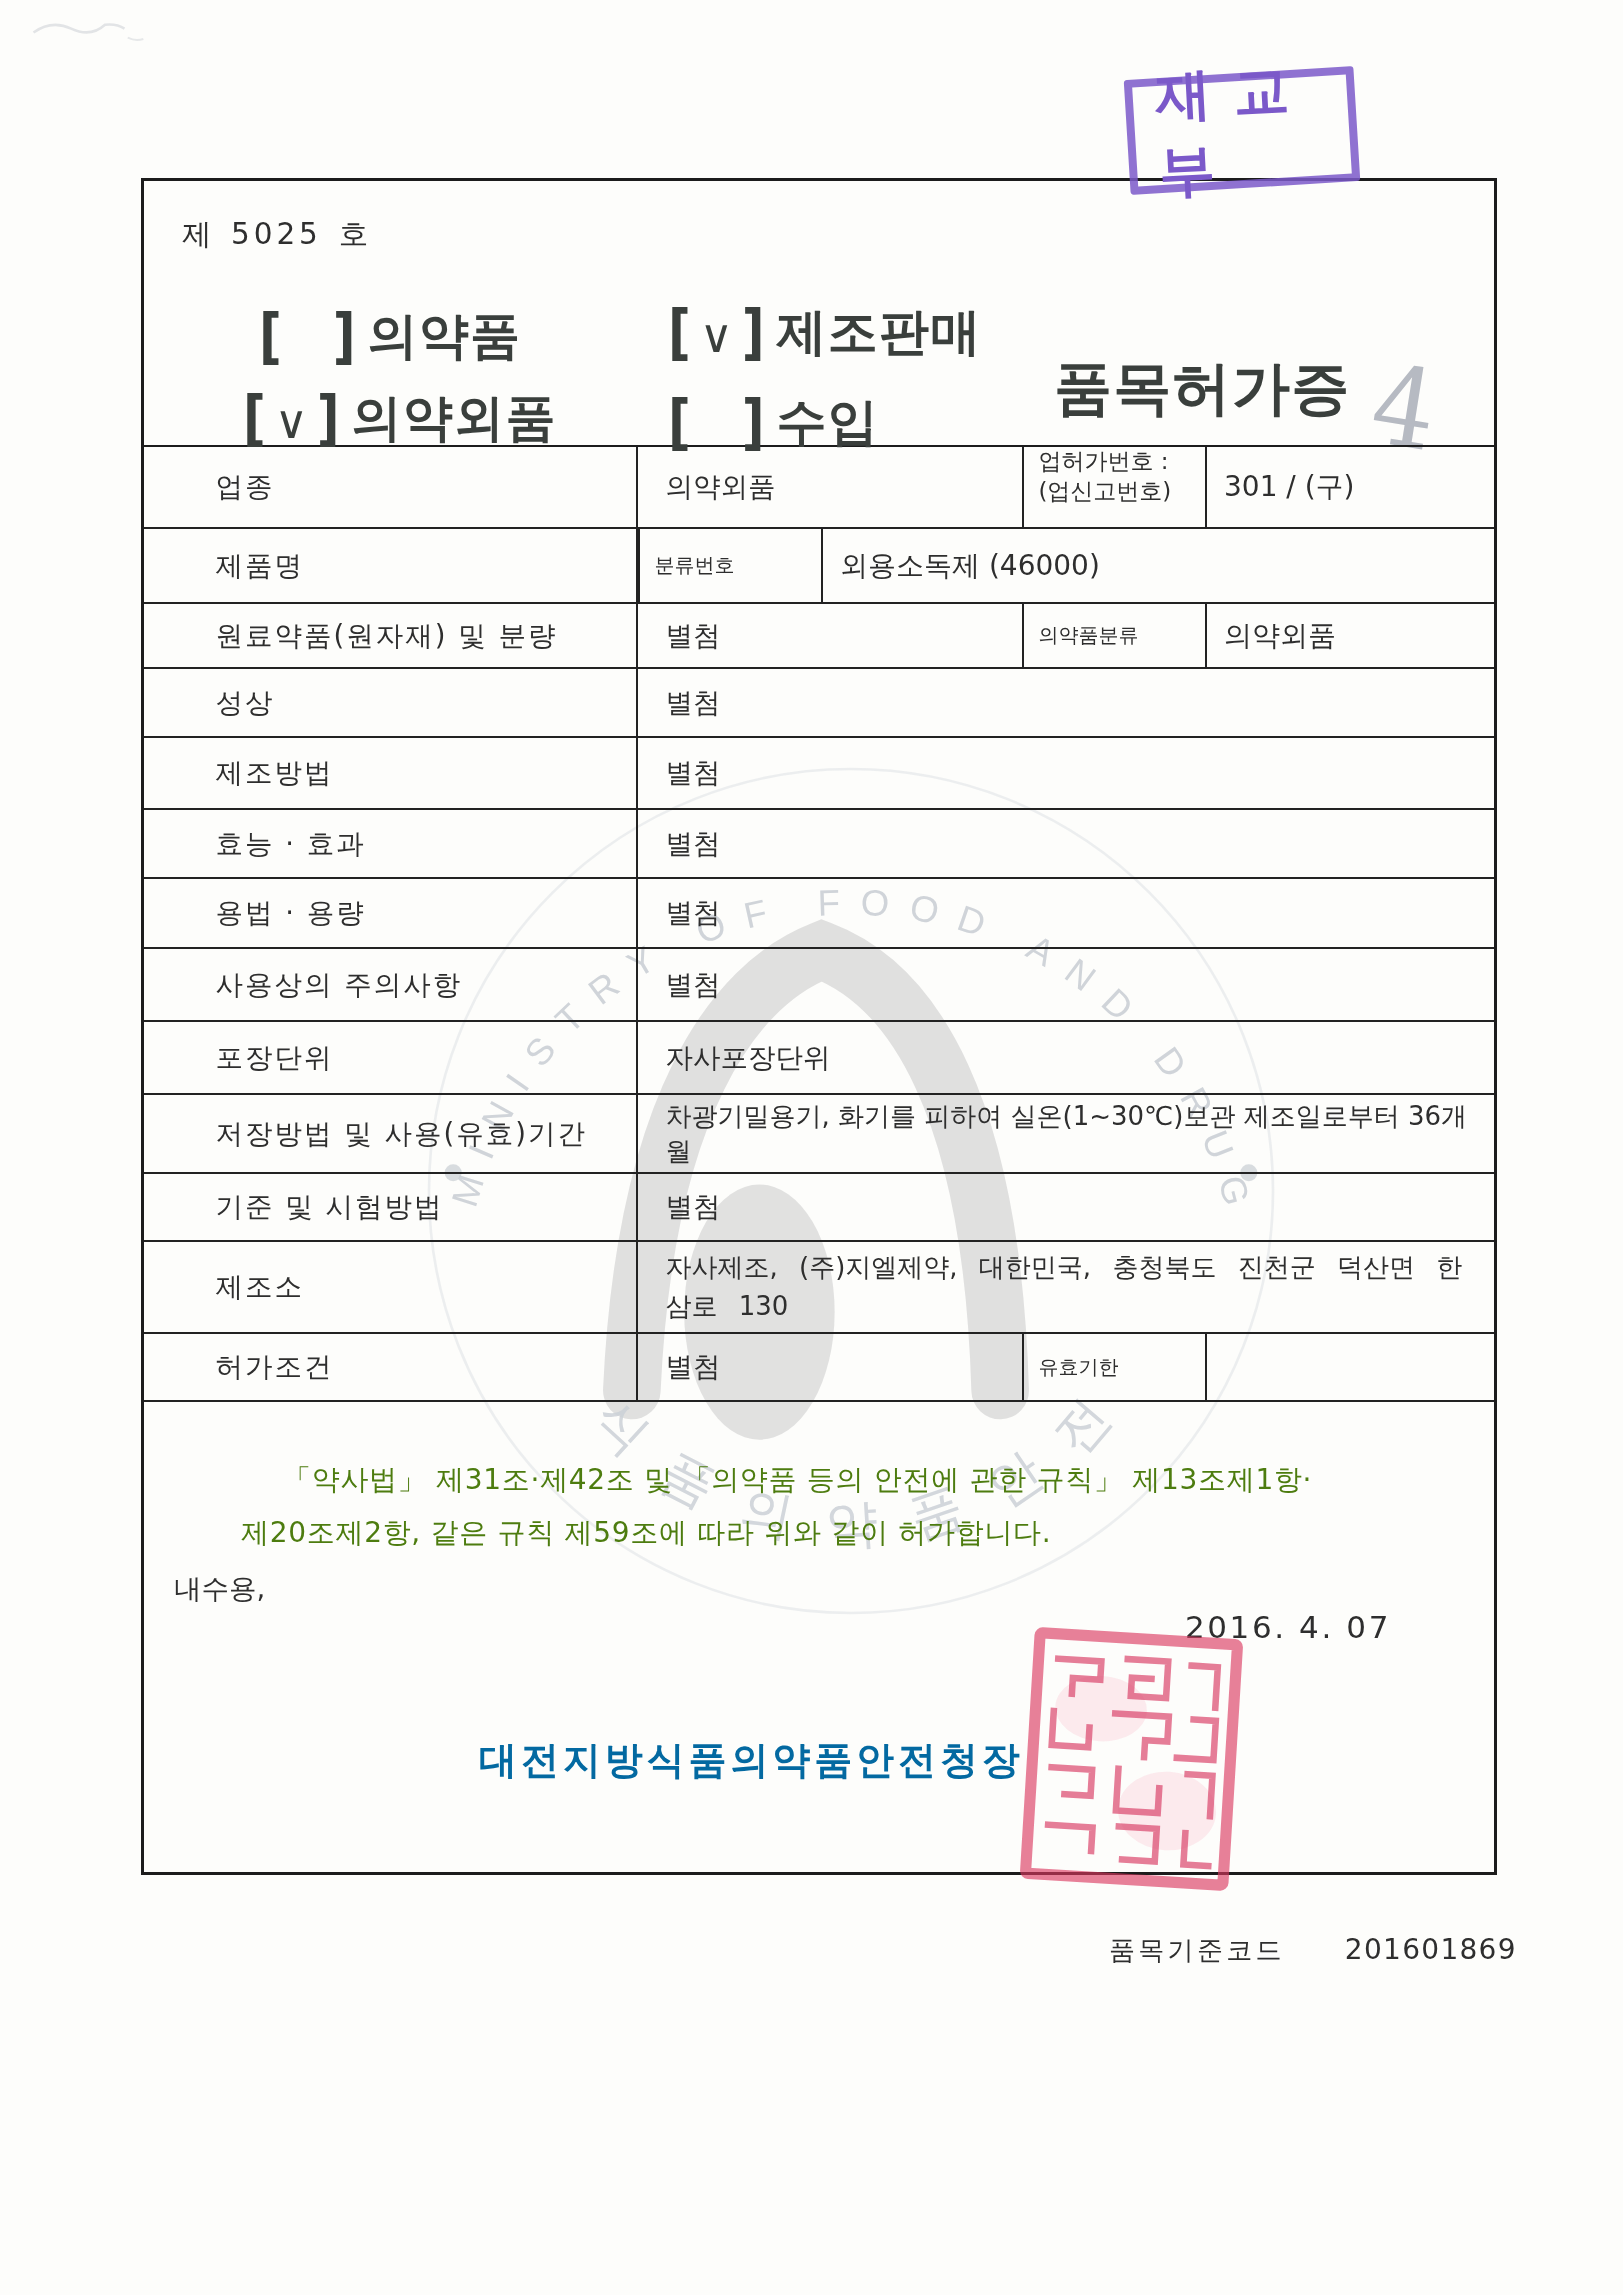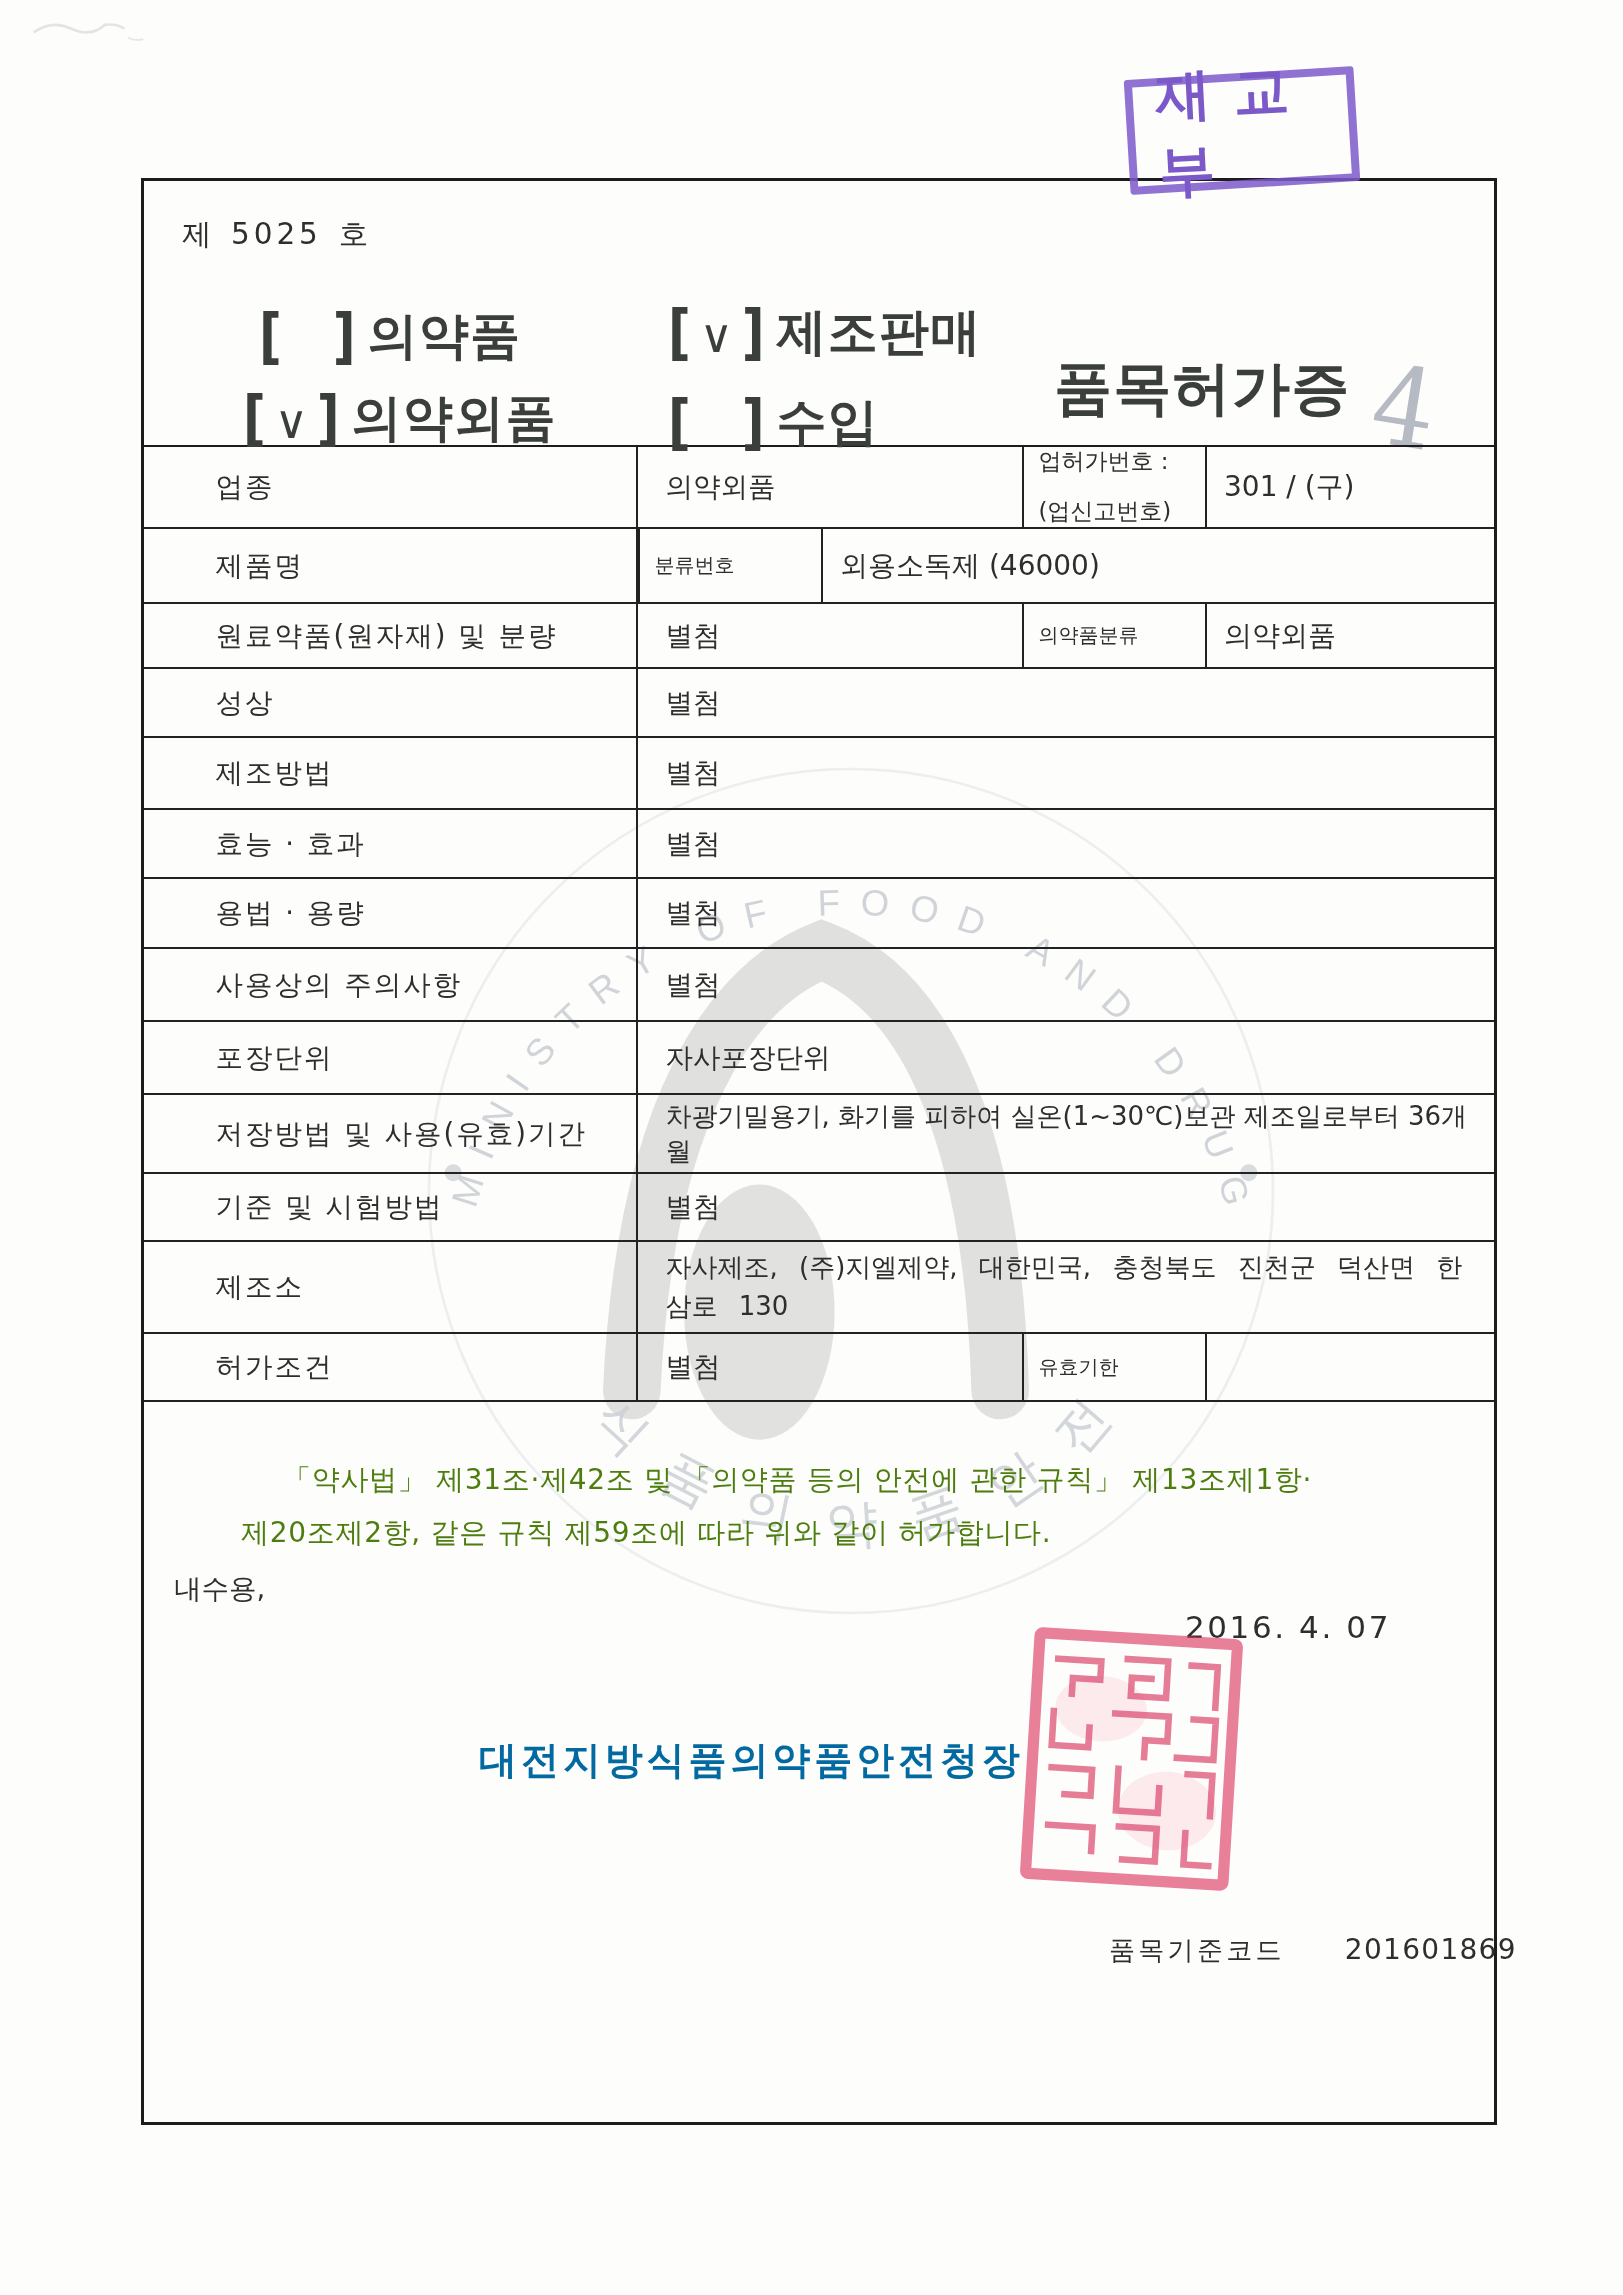--- a/index.html
+++ b/index.html
@@ -30,21 +30,21 @@
   .scribble{position:absolute;left:29.5px;top:13px;opacity:.55;}
   .handwritten-mark{
     position:absolute;left:1373px;top:359px;
     font-family:"DejaVu Serif","Liberation Serif",serif;
     font-size:98px;font-weight:300;color:#b6bac2;
     transform:rotate(9deg) scaleY(1.12);line-height:1;
   }
 
   
   .doc-box{
-    position:absolute;left:141px;top:178px;width:1356px;height:1947px;
+    position:absolute;left:141px;top:178px;width:1356px;height:1697px;
     border:3.3px solid #1c1c1c;z-index:2;
   }
 
   
   .title-section{position:relative;height:266px;border-bottom:2.6px solid #1c1c1c;}
   .doc-number{position:absolute;left:38px;top:34px;font-size:29.5px;letter-spacing:2.6px;}
   .doc-number .num{margin:0 17px;letter-spacing:3.9px;}
   .cbx{position:absolute;font-size:50px;font-weight:700;white-space:nowrap;color:#3a3f3c;}
   .cbx .br{display:inline-block;transform:scaleY(1.22);font-weight:600;}
   .cbx .mark{display:inline-block;width:51px;text-align:center;font-weight:400;
@@ -62,21 +62,21 @@
   
   .tbl{position:relative;}
   .row{display:flex;border-top:2px solid #222;width:100%;padding-left:44px;}
   .row:first-child{border-top:none;}
   .cell{display:flex;align-items:center;overflow:hidden;}
   .c1{width:450px;border-right:2px solid #222;padding-left:27.5px;
       font-size:27.5px;letter-spacing:2px;}
   .c2{flex:1;padding-left:27.5px;padding-right:11.8px;font-size:27.5px;}
   .c3{width:183px;border-left:2px solid #222;padding-left:14.4px;font-size:20px;}
   .c4{width:289px;border-left:2px solid #222;padding-left:17px;font-size:28px;}
-  .stack{flex-direction:column;align-items:flex-start;justify-content:space-between;line-height:1.35;margin-left:20px;}
+  .stack{flex-direction:column;align-items:flex-start;justify-content:flex-start;line-height:1.35;margin-left:20px;}
   .small2{font-size:23px;line-height:1.3;}
   .fs40{font-size:26px;}
   .gap-wide{word-spacing:13px;line-height:1.5;}
 
   
   .bottom-section{position:relative;height:513px;border-top:2px solid #222;}
   .legal{position:absolute;left:0;top:51px;width:100%;font-size:28px;line-height:1.9;
          letter-spacing:0.7px;color:#4d7c0f;}
   .legal .l1{margin-left:139px;}
   .legal .l2{margin-left:97px;}

